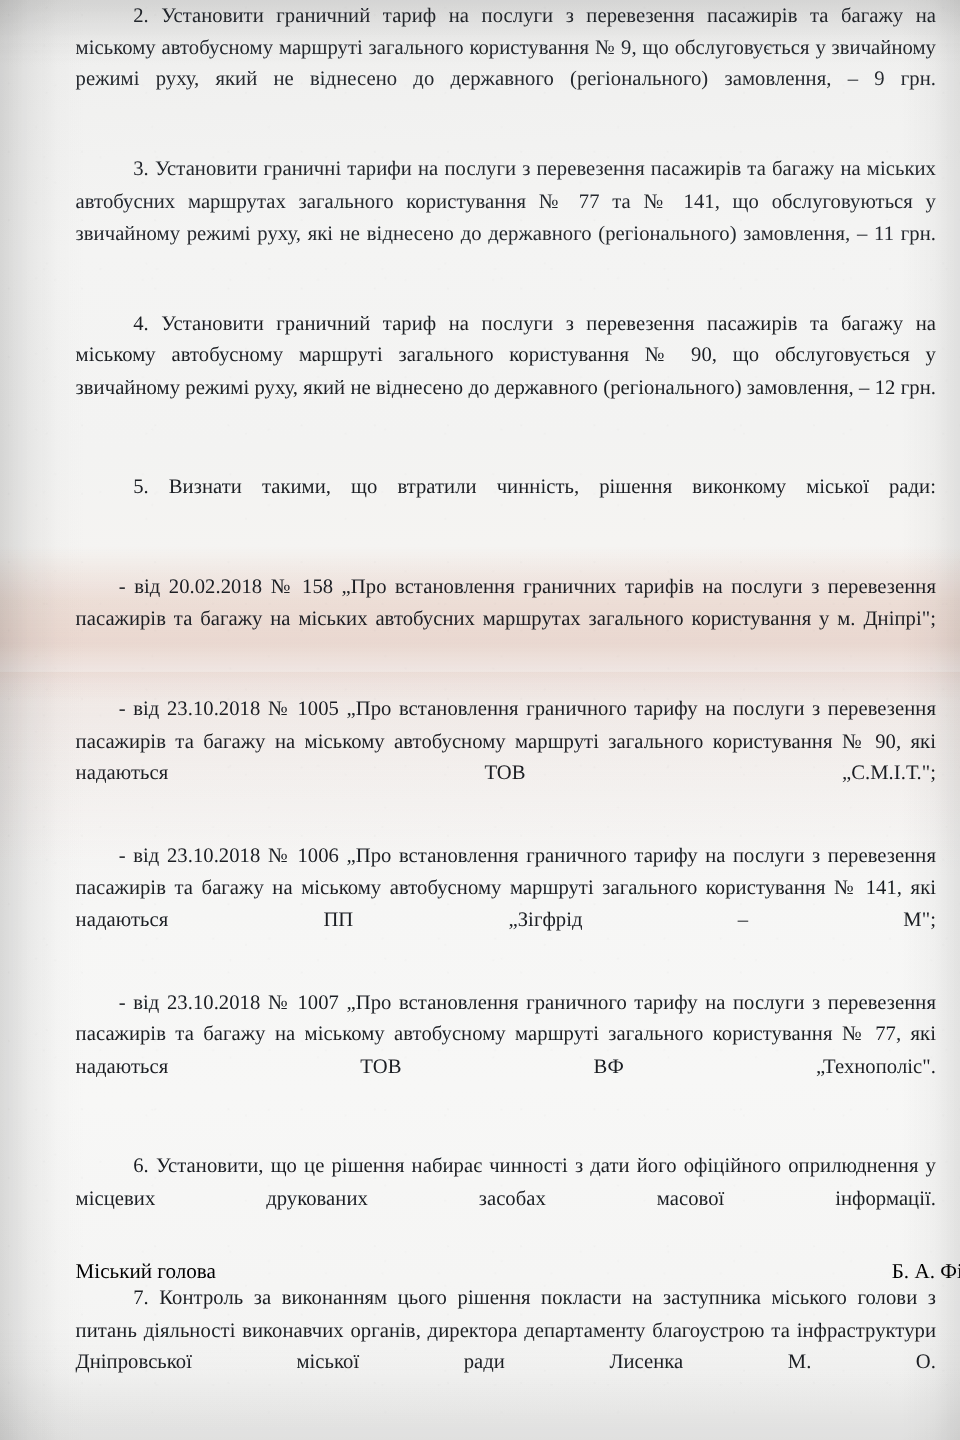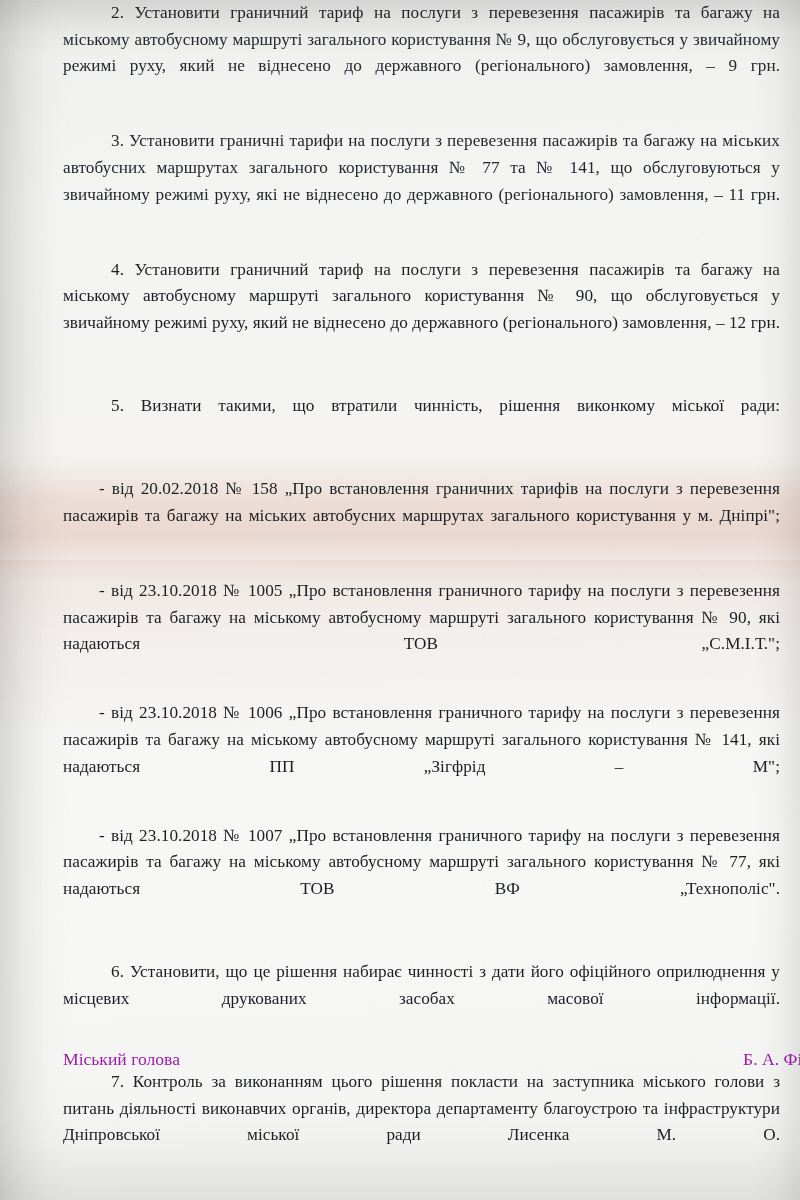--- a/index.html
+++ b/index.html
@@ -185,21 +185,21 @@
     position: absolute;
     left: 0;
     top: 1047px;
     width: 780px;
     display: flex;
     justify-content: space-between;
     align-items: baseline;
   }
 
   .sig-left, .sig-right {
-    color: #a21caf;
+    color: #000000;
     font-size: 17.6px;
     line-height: 24px;
     white-space: nowrap;
   }
 
   .sig-right { margin-right: 0; }
 
   
   .softwrap { filter: contrast(1.02) saturate(0.96); }
 </style>

